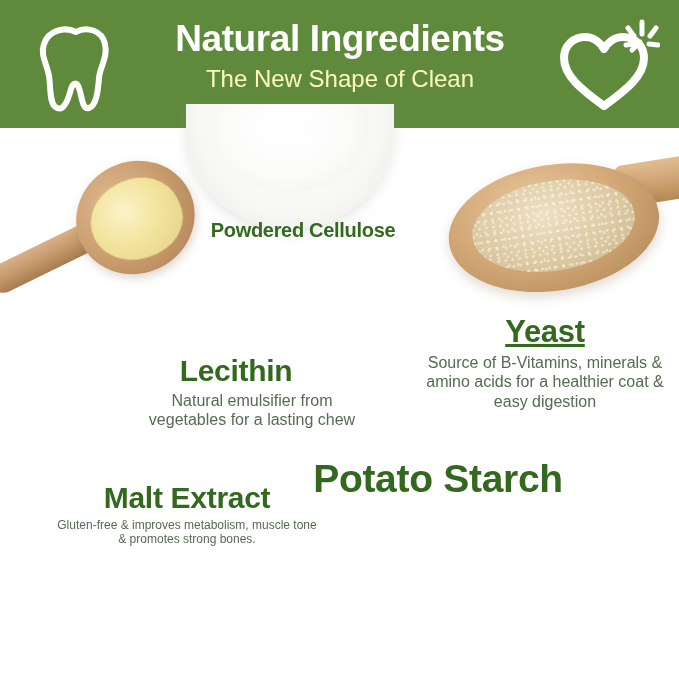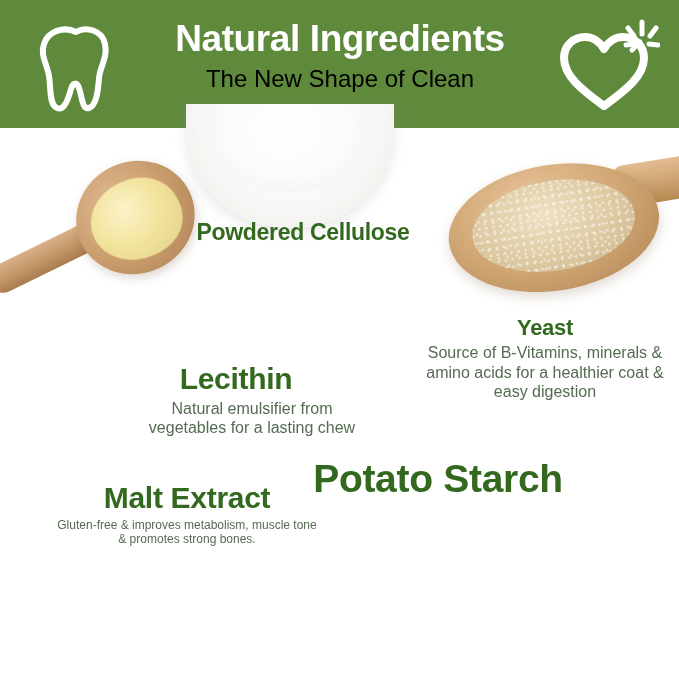--- a/index.html
+++ b/index.html
@@ -39,21 +39,21 @@
   }
   .banner-title {
     color: #ffffff;
     font-size: 37px;
     font-weight: bold;
     letter-spacing: -0.4px;
     line-height: 1.12;
     white-space: nowrap;
   }
   .banner-sub {
-    color: #000000;
+    color: #fef9c3;
     font-size: 24px;
     font-weight: normal;
     line-height: 1.2;
     margin-top: 6px;
     white-space: nowrap;
   }
   .tooth-icon {
     position: absolute;
     left: 34px;
     top: 22px;
@@ -265,28 +265,28 @@
     letter-spacing: -0.3px;
   }
   .ing p {
     margin: 4px 0 0 0;
     color: #556b52;
     line-height: 1.22;
     font-weight: normal;
   }
 
   #ing-cellulose { left: 158px; top: 220px; width: 290px; }
-  #ing-cellulose h2 { font-size: 23px; }
+  #ing-cellulose h2 { font-size: 20px; }
   #ing-cellulose p  { font-size: 16px; }
 
   #ing-yeast { left: 418px; top: 316px; width: 254px; }
-  #ing-yeast h2 { font-size: 22px; }
+  #ing-yeast h2 { font-size: 31px; text-decoration: underline; }
   #ing-yeast p  { font-size: 16px; }
 
-  #ing-lecithin { left: 112px; top: 363px; width: 248px; }
+  #ing-lecithin { left: 112px; top: 355px; width: 248px; }
   #ing-lecithin h2 { font-size: 30px; }
   #ing-lecithin p  { font-size: 16px; margin-left: 32px; }
 
   #ing-potato { left: 304px; top: 458px; width: 268px; }
   #ing-potato h2 { font-size: 39px; }
   #ing-potato p  { font-size: 16px; }
 
   #ing-malt { left: 56px; top: 482px; width: 262px; }
   #ing-malt h2 { font-size: 30px; }
   #ing-malt p  { font-size: 12px; }

